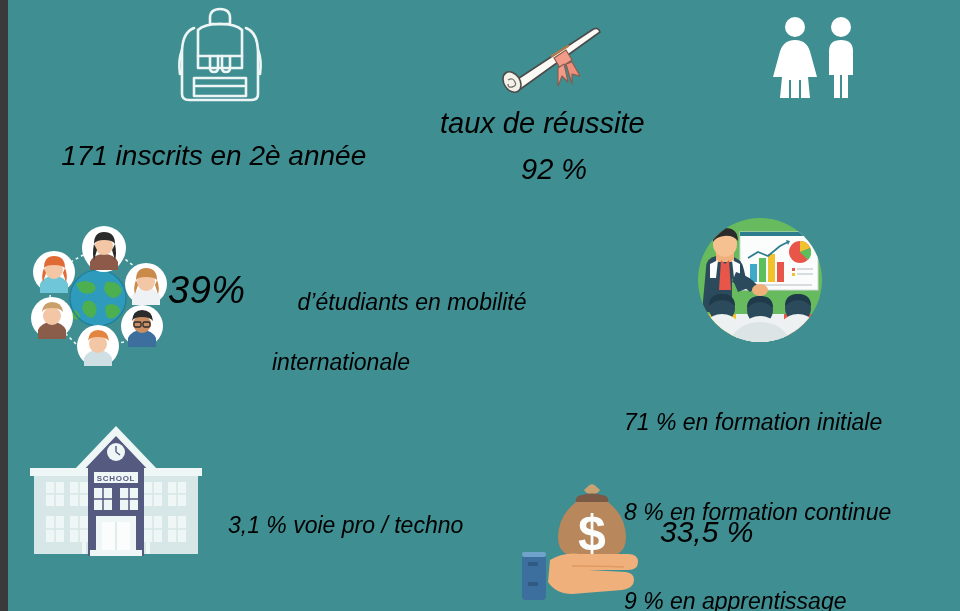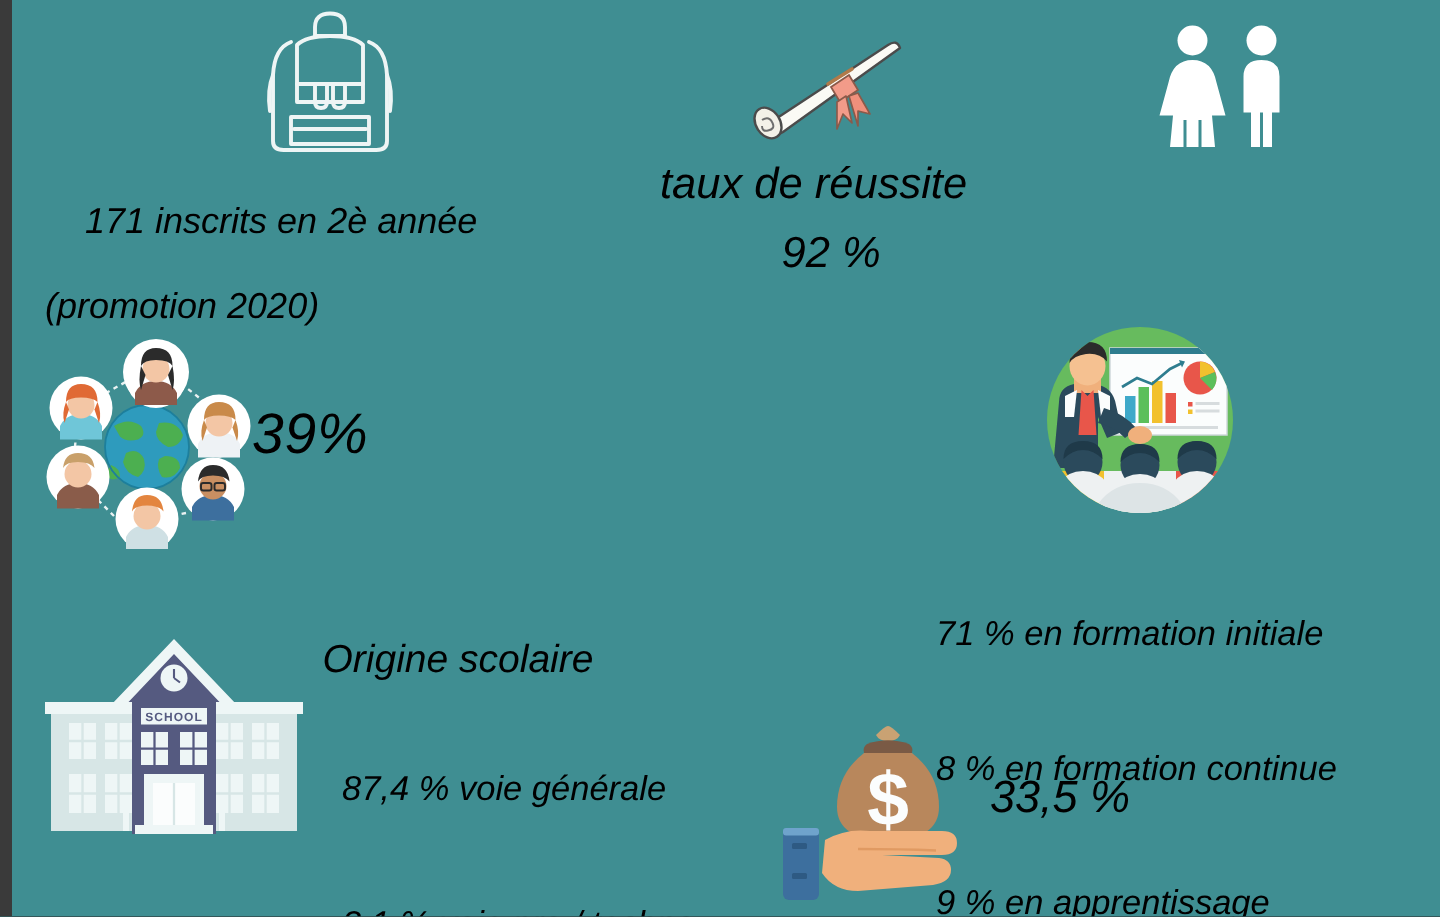--- a/index.html
+++ b/index.html
@@ -23,21 +23,21 @@
     width: 8px; height: 611px;
     background: #3a3a3a;
   }
 
   
   .txt { position: absolute; color: #000000; line-height: 1.18; white-space: pre; font-style: italic; }
 
   
   #stat-enrolled-text {
     left: 30px; top: 106px;
-    font-size: 24px;
+    font-size: 28px;
     text-align: left;
   }
   #stat-enrolled-text .l2 { display:block; }
 
   #stat-success-label { left: 440px; top: 106px; font-size: 29px; }
   #stat-success-value { left: 521px; top: 152px; font-size: 29px; text-align: right; }
 
   #stat-gender-text { left: 735px; top: 106px; font-size: 29px; }
 
   
@@ -336,37 +336,38 @@
 
       <rect x="6" y="74" width="24" height="48" rx="4" fill="#3d6f9e"></rect>
       <rect x="6" y="74" width="24" height="5" rx="2" fill="#6fa3cc"></rect>
       <rect x="12" y="84" width="10" height="4" rx="1" fill="#2e5a83"></rect>
       <rect x="12" y="104" width="10" height="4" rx="1" fill="#2e5a83"></rect>
     </svg>
   </div>
 
   <div class="txt" id="stat-enrolled-text">
     <span>171 inscrits en 2è année</span>
-    <span class="l2">(promotion 2020)</span>
   </div>
 
   <div class="txt" id="stat-success-label">taux de réussite</div>
   <div class="txt" id="stat-success-value">92 %</div>
 
 
   <div class="txt" id="stat-mobility-value">39%</div>
+  <div class="txt" id="stat-mobility-label">
+    <span>d’étudiants en mobilité</span>
+    <span class="l2">internationale</span>
+  </div>
 
   <div class="txt" id="formation-list">
     <div>71 % en formation initiale</div>
     <div>8 % en formation continue</div>
     <div>9 % en apprentissage</div>
   </div>
 
-  <div class="txt" id="origine-title">Origine scolaire</div>
   <div class="txt" id="origine-list">
-    <div>87,4 % voie générale</div>
     <div>3,1 % voie pro / techno</div>
     
   </div>
 
   <div class="txt" id="stat-boursiers-value">33,5 %</div>
 
 </div>
 
 </body></html>

